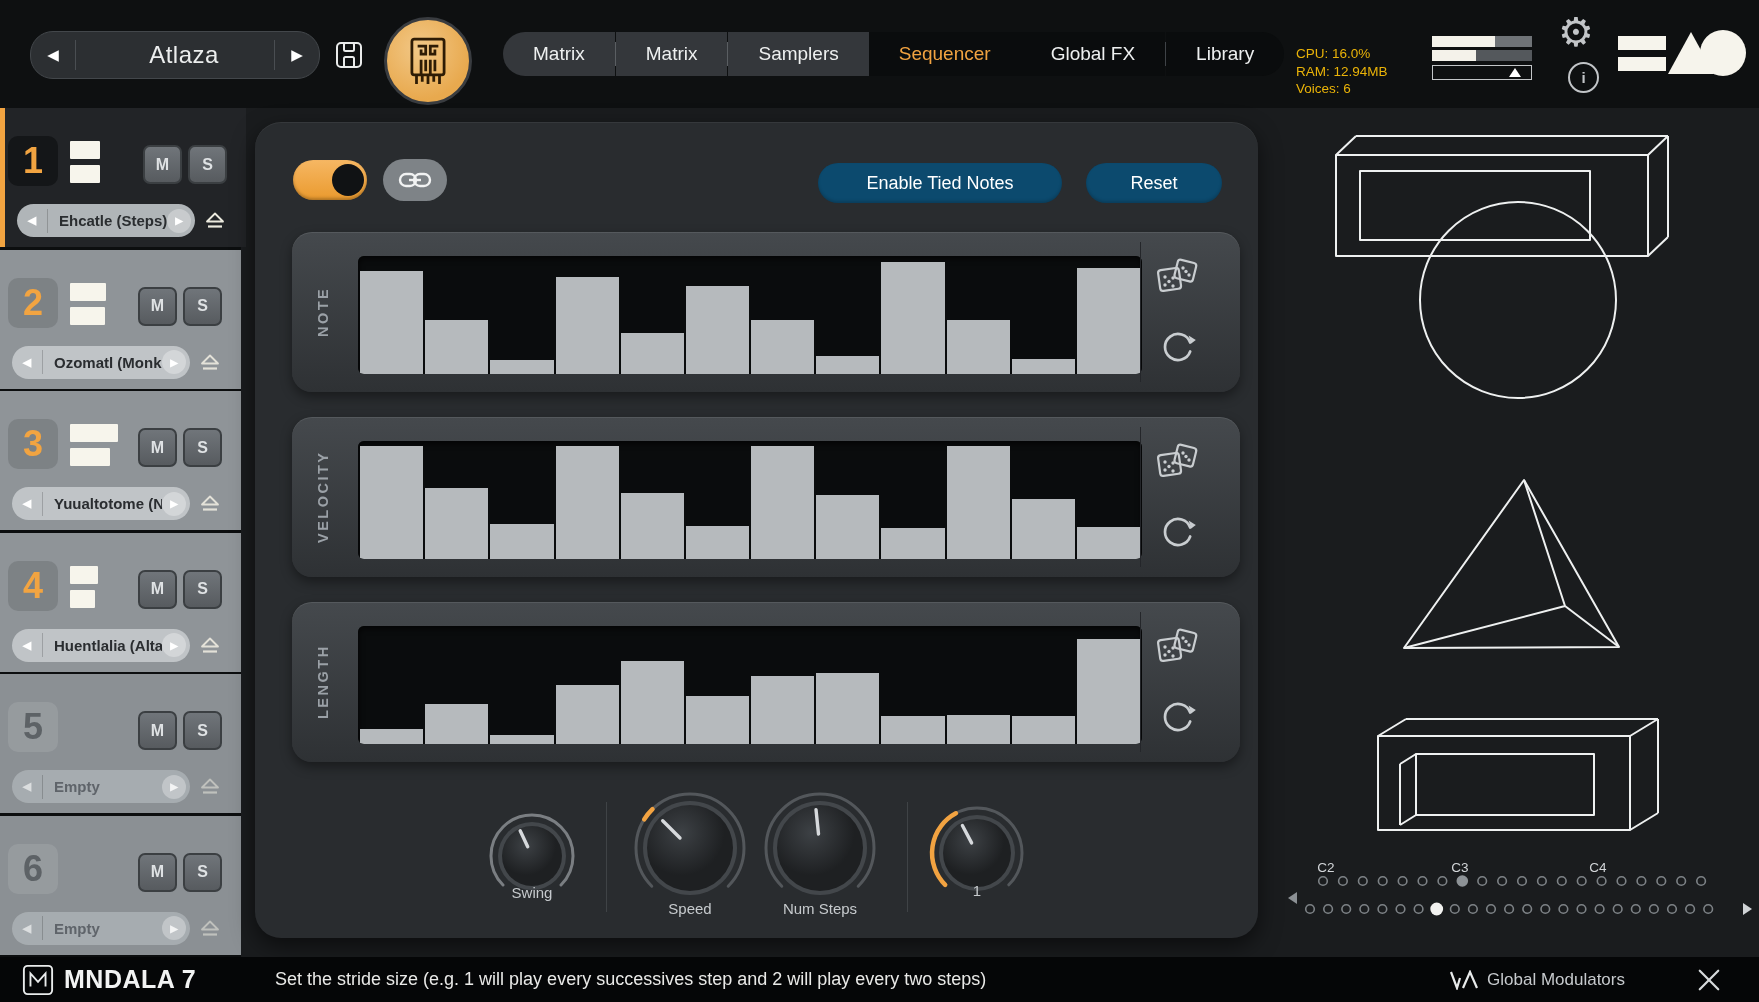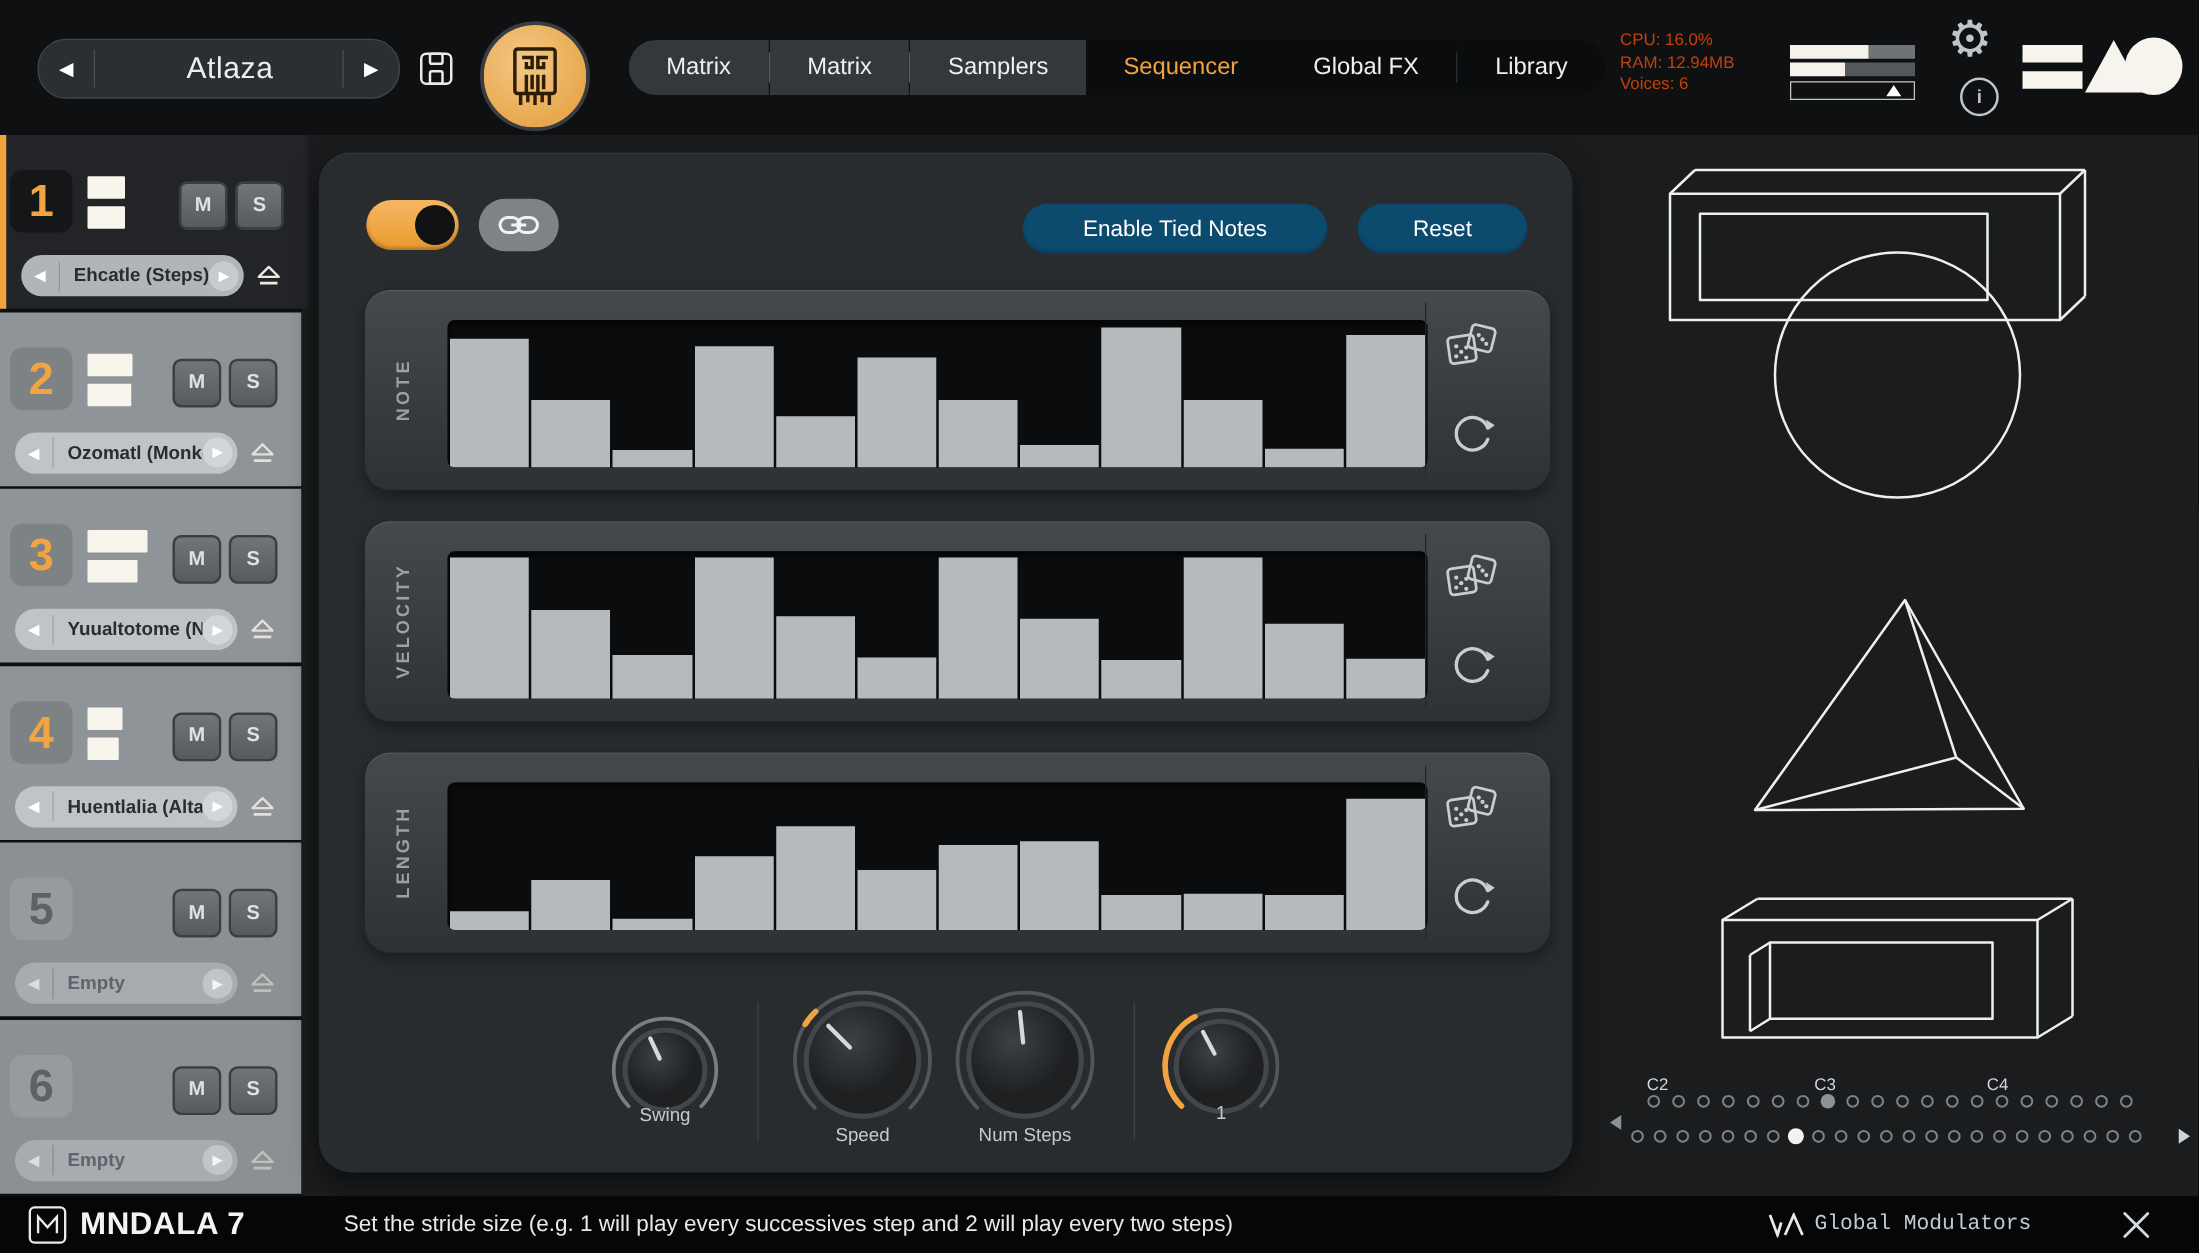--- a/index.html
+++ b/index.html
@@ -21,21 +21,21 @@
     display:flex;align-items:center;justify-content:center;}
   #tab-strip{left:503px;top:32px;height:44px;display:flex;border-radius:22px;overflow:hidden;}
   .tab{display:flex;align-items:center;justify-content:center;font-size:19px;color:#eef0f0;
     padding:0 30px;cursor:pointer;position:relative;}
   .tab.gray{background:#34373b;}
   .tab.dark{background:#0a0c0d;}
   .tab.active{color:#f2a341;}
   .tab-divider{width:1px;height:24px;align-self:center;}
   .tab-divider.gray{background:#5a5e62;}
   .tab-divider.dark{background:#3f4347;}
-  #stats{left:1296px;top:23px;font-size:13.5px;line-height:17.5px;color:#c2410c;}
+  #stats{left:1296px;top:45px;font-size:13.5px;line-height:17.5px;color:#eab308;}
   #meters{left:1432px;top:36px;width:100px;}
   .meter{height:11px;margin-bottom:3px;display:flex;}
   .meter .fill{background:#f4f2ea;height:100%;}
   .meter .rest{flex:1;height:100%;}
   #slider-track{margin-top:4px;height:13px;border:1.5px solid #c3c6c8;position:relative;}
   #slider-marker{position:absolute;top:2px;width:0;height:0;border-left:6px solid transparent;
     border-right:6px solid transparent;border-bottom:9px solid #fff;}
   #gear{left:1558px;top:12px;font-size:40px;color:#c2c5c8;cursor:pointer;line-height:1;}
   #info-btn{left:1568px;top:62px;width:27px;height:27px;border:2.5px solid #c2c5c8;border-radius:50%;
     color:#c2c5c8;font-size:15px;font-weight:600;display:flex;align-items:center;justify-content:center;cursor:pointer;}
@@ -100,21 +100,21 @@
   .knob-wrap{position:absolute;}
   .knob-label{position:absolute;transform:translateX(-50%);color:#c6cacd;font-size:15px;white-space:nowrap;}
   .vdiv{position:absolute;width:1px;background:#3f4346;}
 
   
   #right-svg{left:1280px;top:110px;}
   #statusbar{left:0;top:957px;width:1759px;height:45px;background:#050607;display:flex;align-items:center;}
   #brand-wrap{display:flex;align-items:center;margin-left:22px;}
   #brand-text{color:#f2f3f3;font-size:25px;font-weight:700;letter-spacing:.5px;margin-left:10px;}
   #status-msg{position:absolute;left:275px;color:#e9e9e7;font-size:18px;}
-  #gm-wrap{position:absolute;right:38px;display:flex;align-items:center;font-family:Liberation Mono, monospace;}
+  #gm-wrap{position:absolute;right:38px;display:flex;align-items:center;}
   #gm-label{color:#c6c9cc;font-size:17px;margin-left:8px;margin-right:96px;}
 </style>
 </head>
 <body>
 
 <div id="stage">
 
   <div id="topbar" class="abs">
     <div id="preset-pill" class="abs">
       <span class="nav-arrow">◀</span>

